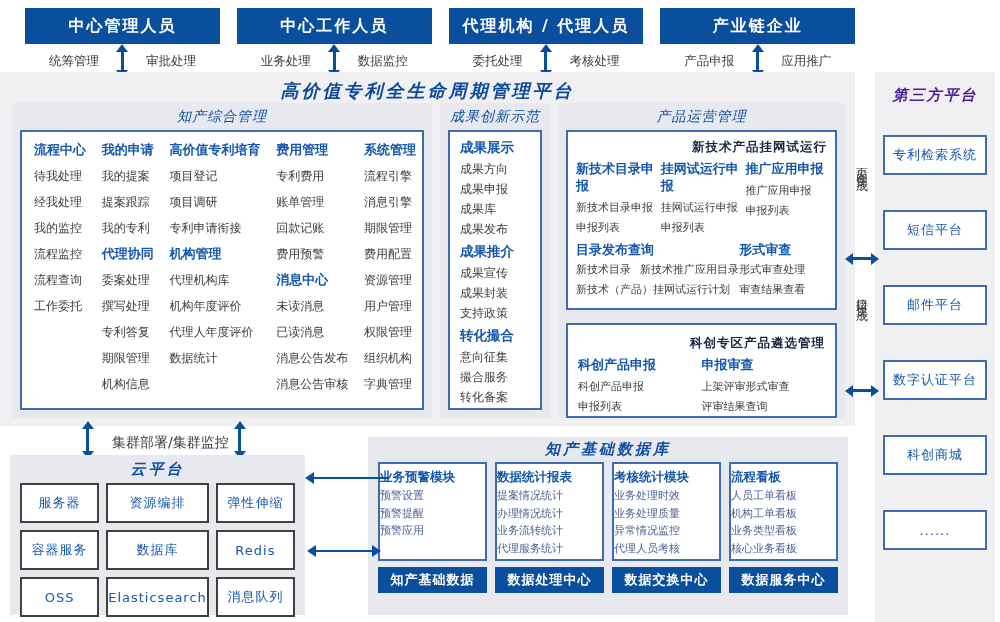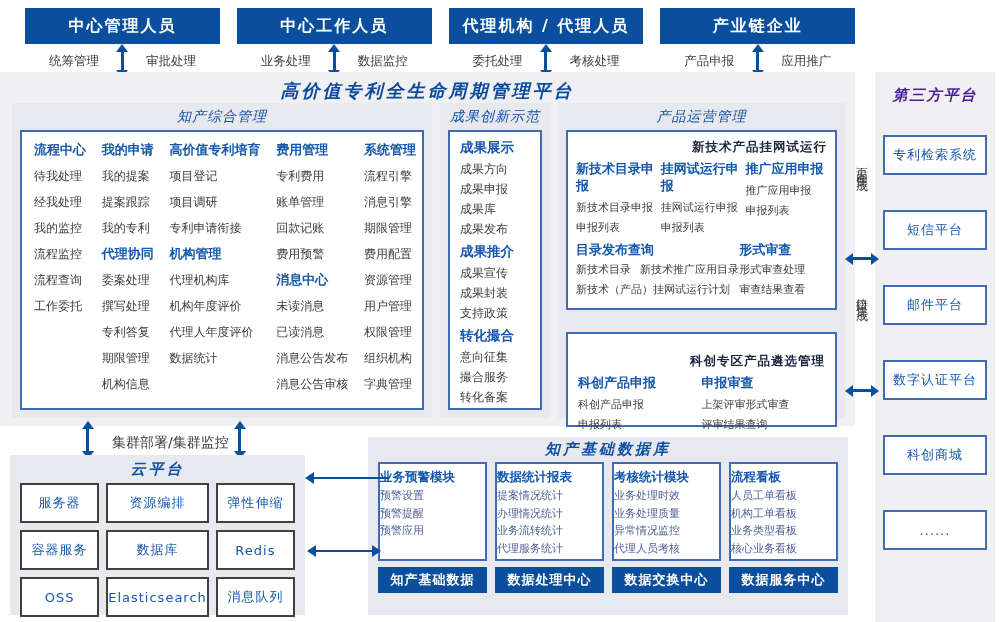--- a/index.html
+++ b/index.html
@@ -39,21 +39,21 @@
   .itm{font-size:12px;color:#3d3d3d;line-height:26px;white-space:nowrap;}
 
   #innov-section{left:440px;top:31px;width:110px;height:315px;}
   #innov-box{padding:3px 0 0 10px;}
   #innov-box .grp-title{line-height:24px;font-size:13.5px;}
   #innov-box .itm{line-height:20px;}
 
   #ops-section{left:558px;top:31px;width:287px;height:315px;}
   .sub-box{position:absolute;left:8px;right:8px;background:#fff;border:2px solid #3e6bb2;padding:4px 8px;box-sizing:border-box;}
   #ops-box1{top:27px;height:180px;}
-  #ops-box2{top:229px;height:95px;padding:16px 10px;}
+  #ops-box2{top:220px;height:95px;padding:7px 10px;}
   .sub-title{text-align:right;font-size:12.5px;font-weight:bold;color:#1b2540;line-height:21px;letter-spacing:1px;}
   #ops-apply{display:flex;justify-content:space-between;}
   .ops-col{width:32.5%;}
   .ops-col .grp-title{white-space:normal;line-height:17px;padding:3px 0 4px;}
   .itm.sm{font-size:11px;line-height:20px;}
   .ops-bottom{display:flex;justify-content:space-between;margin-top:2px;}
   .catalog{width:63%;} .review{width:35%;}
   .catalog .grp-title,.review .grp-title{line-height:20px;}
   .cat-row{display:flex;gap:9px;}
 

